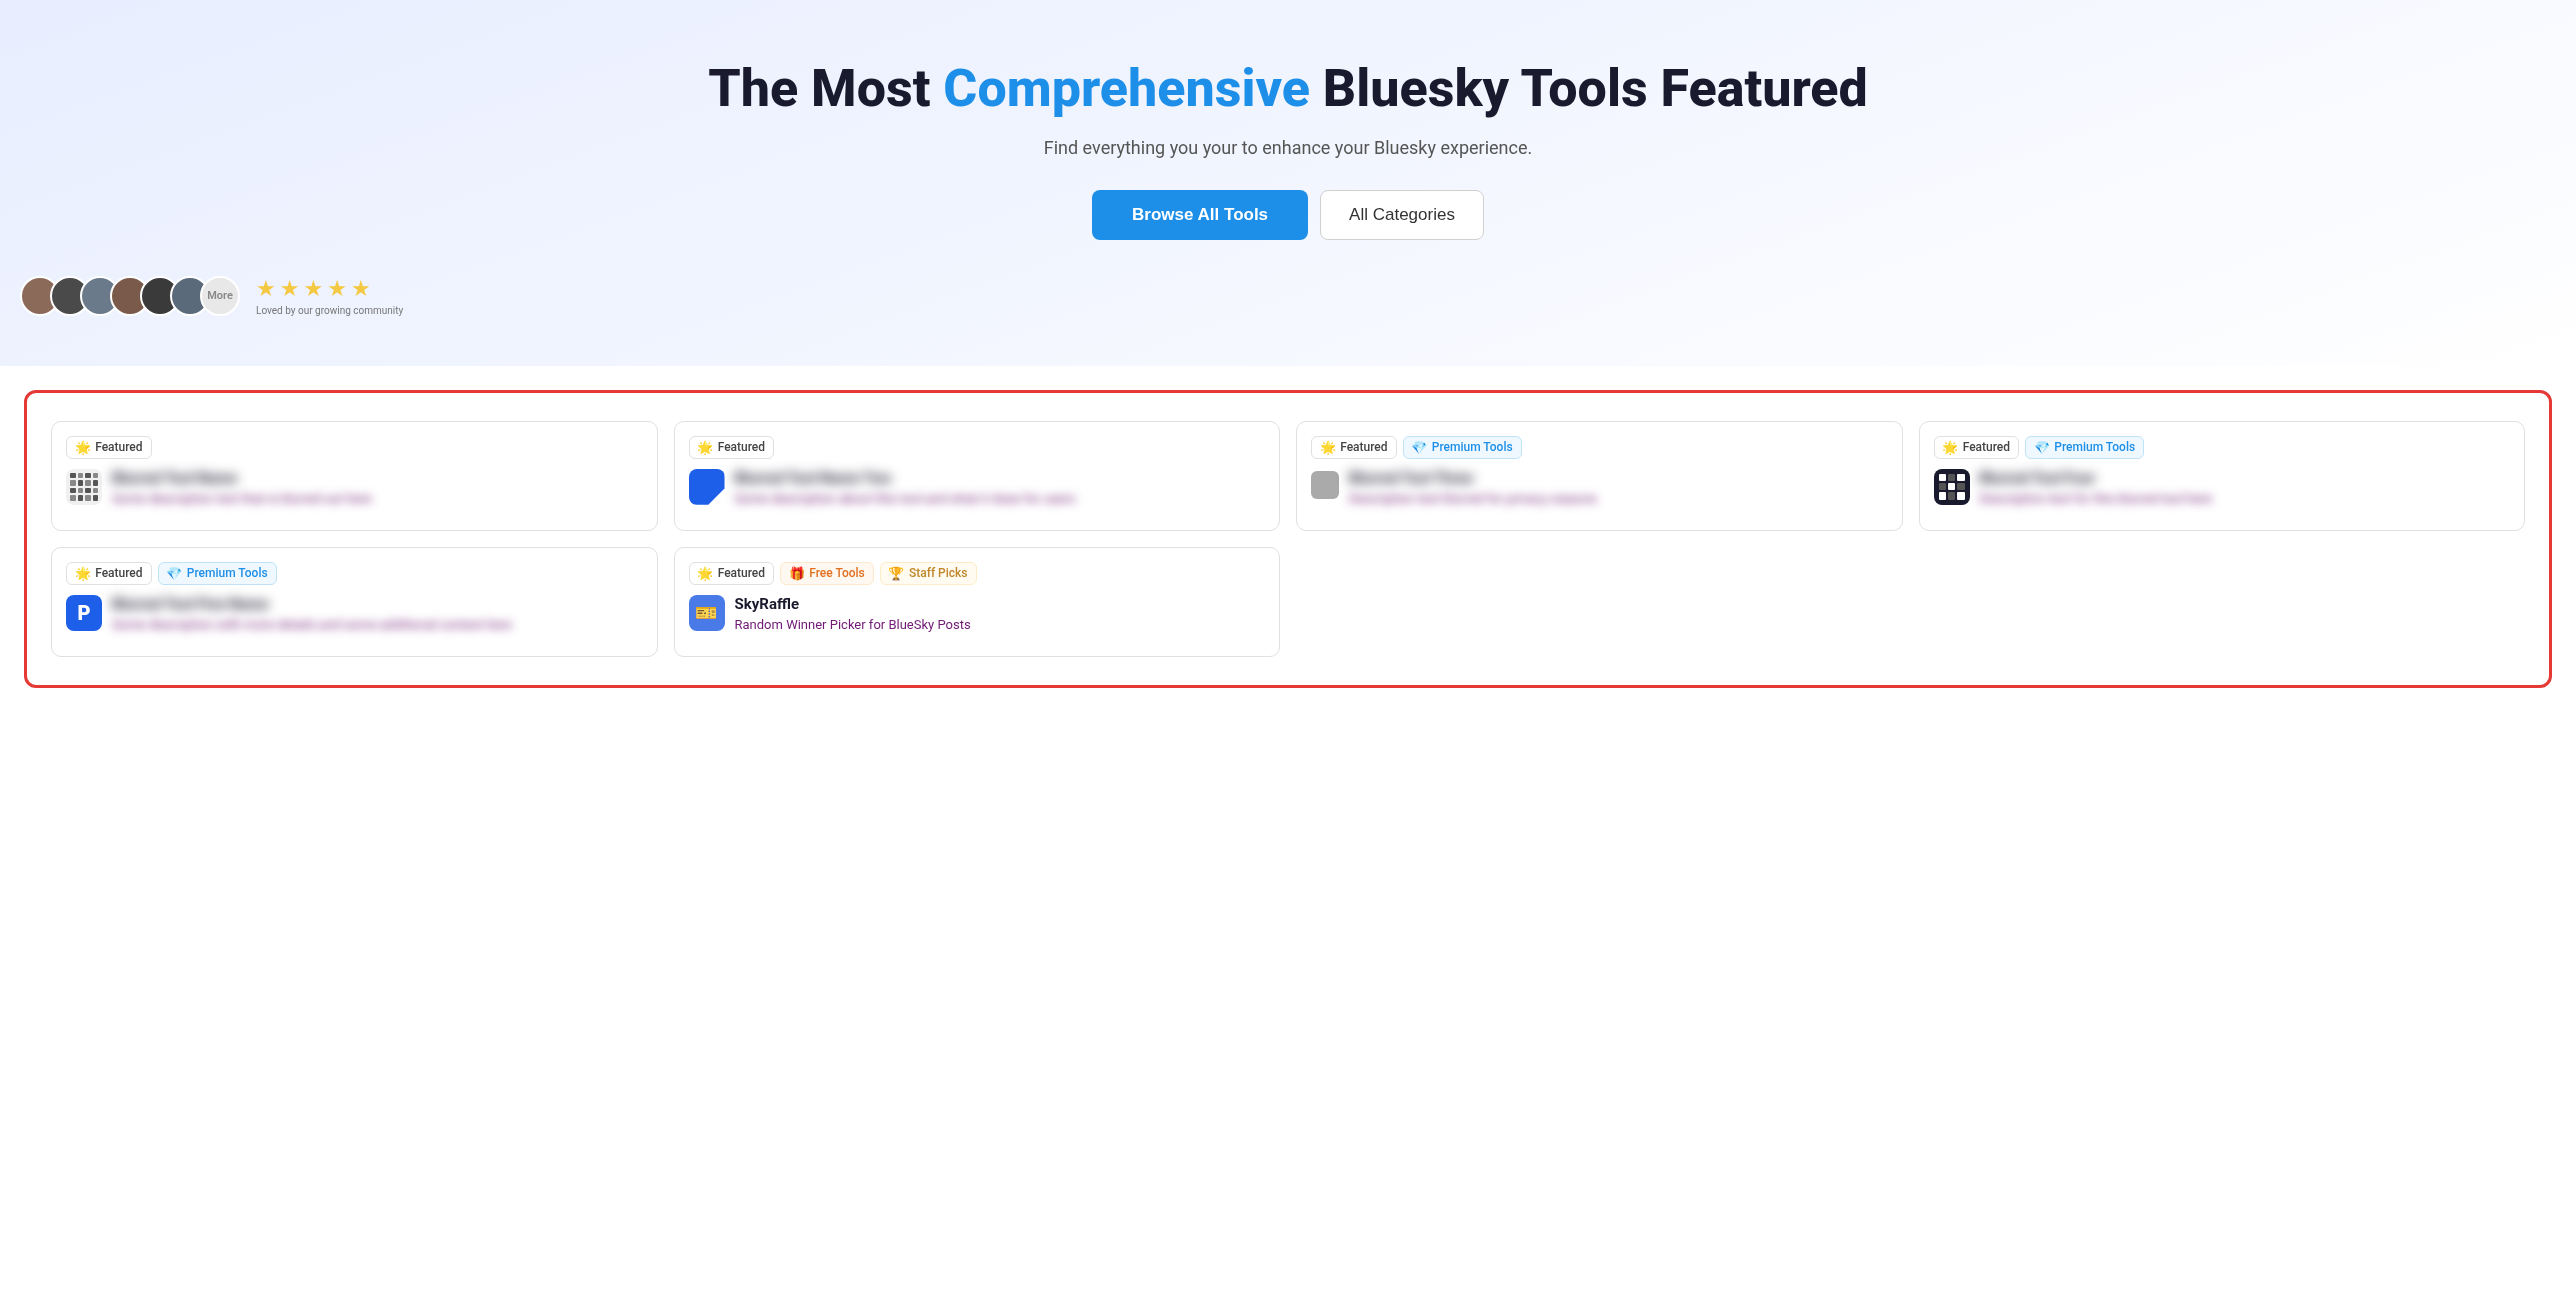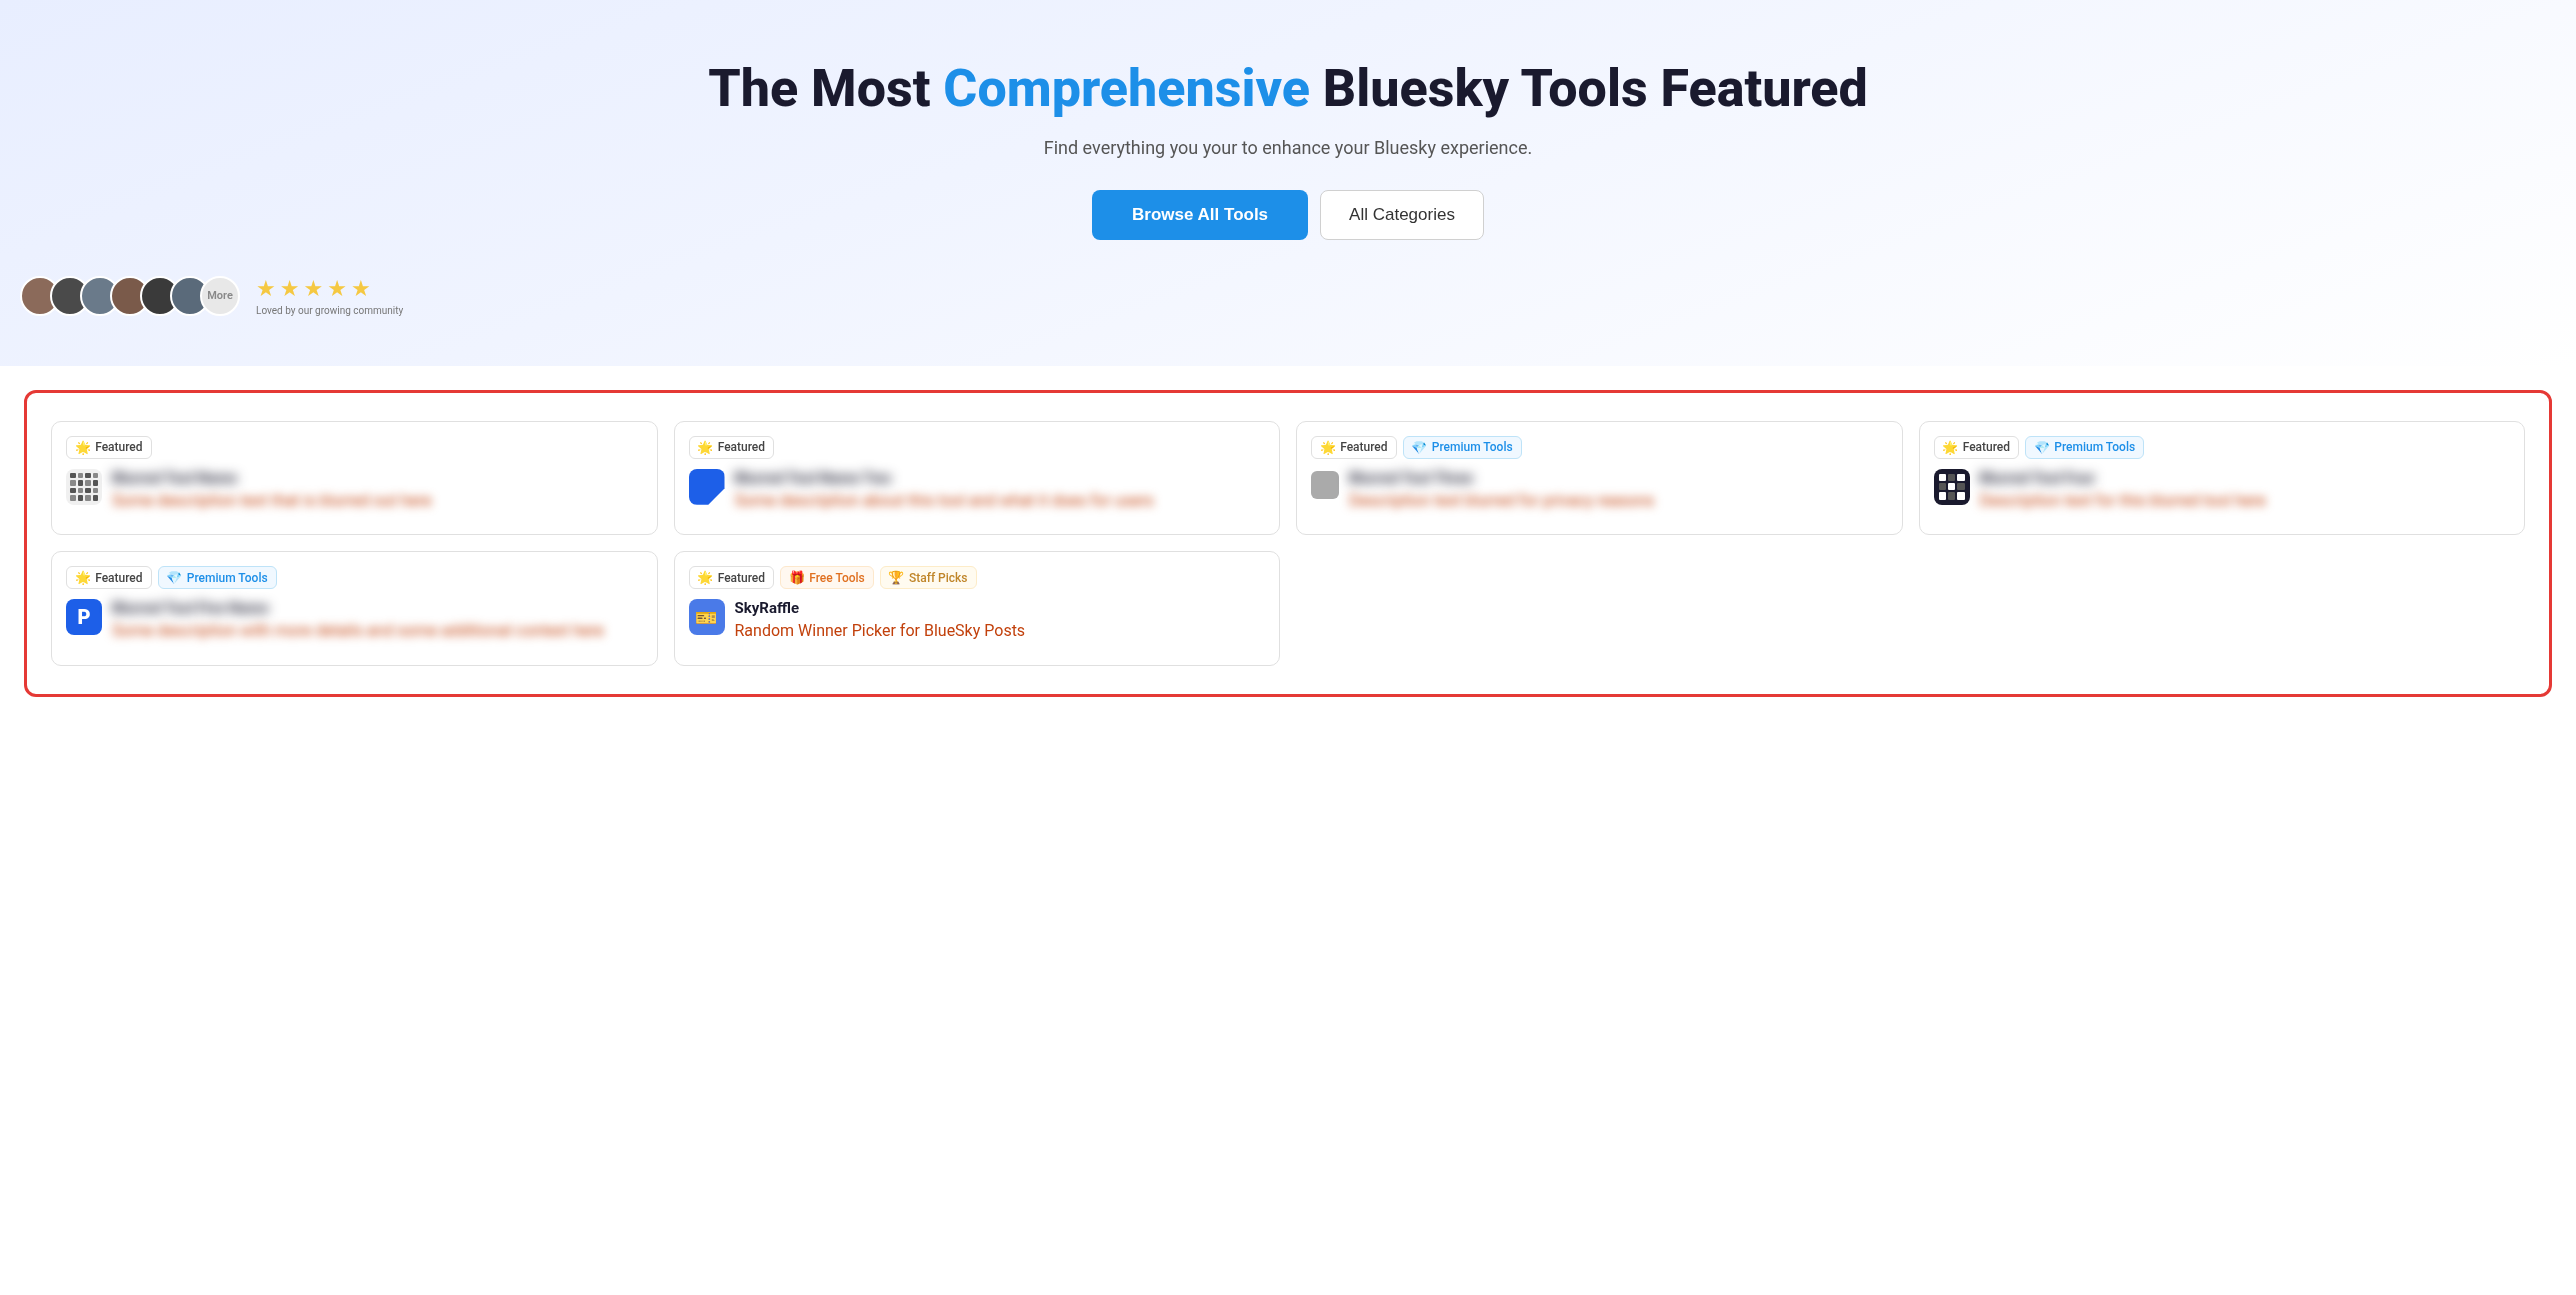--- a/index.html
+++ b/index.html
@@ -229,22 +229,22 @@
       color: #1a1a2e;
       margin-bottom: 3px;
       filter: blur(6px);
     }
 
     .tool-name-visible {
       filter: none !important;
     }
 
     .tool-desc {
-      font-size: 16px;
-      color: #c2410c;
+      font-size: 13px;
+      color: #701a75;
       line-height: 1.4;
       filter: blur(5px);
     }
 
     .tool-desc-visible {
       filter: none !important;
     }
 
     
     .av1 { background: #8b6a5a; }

